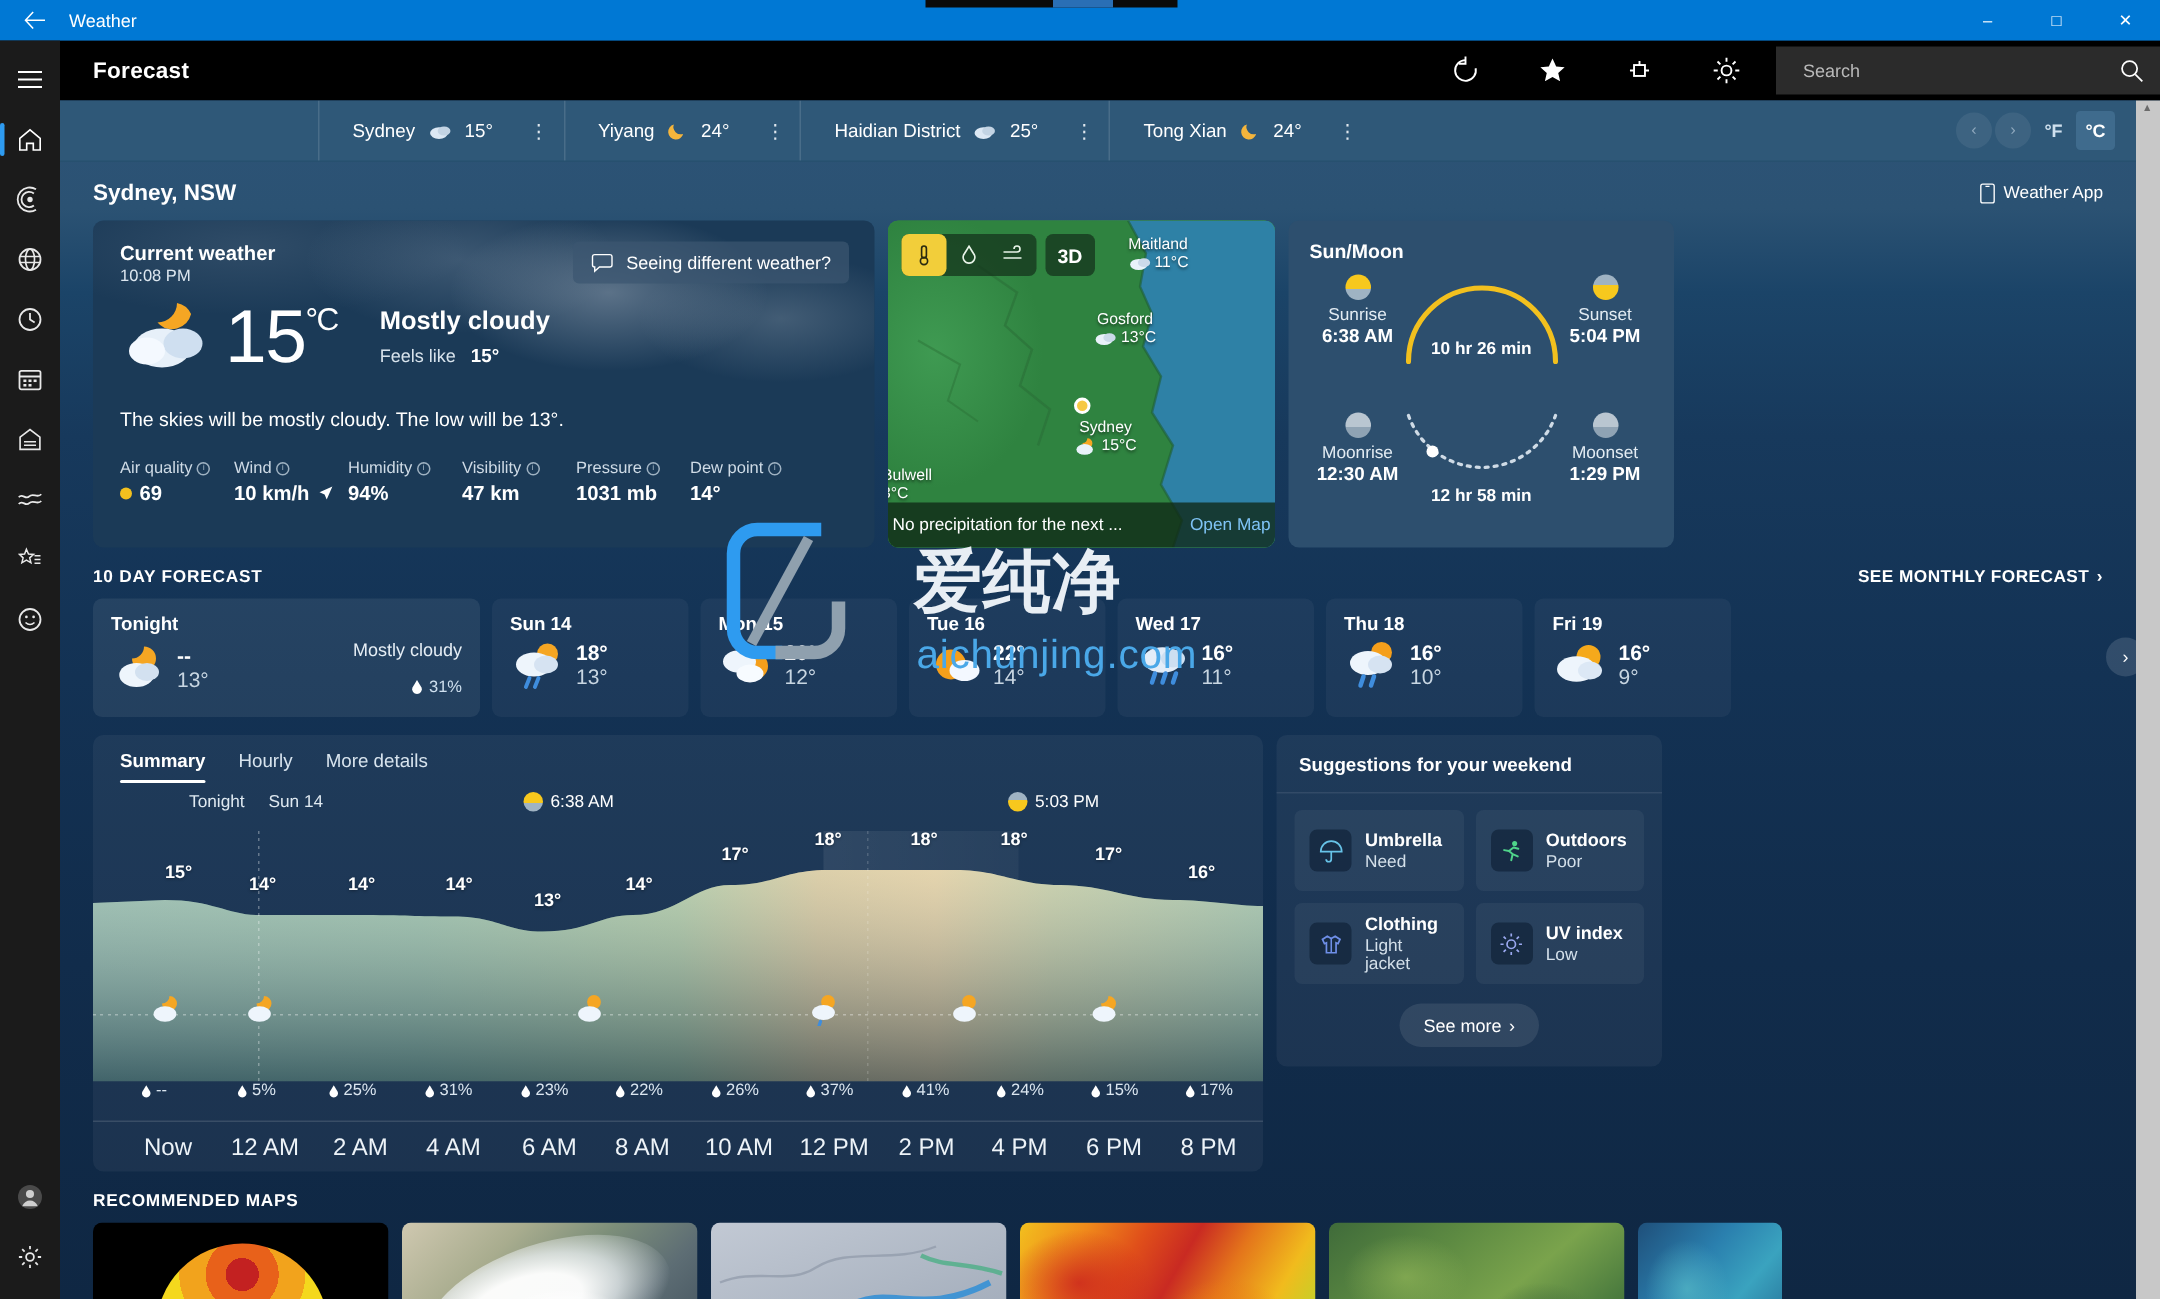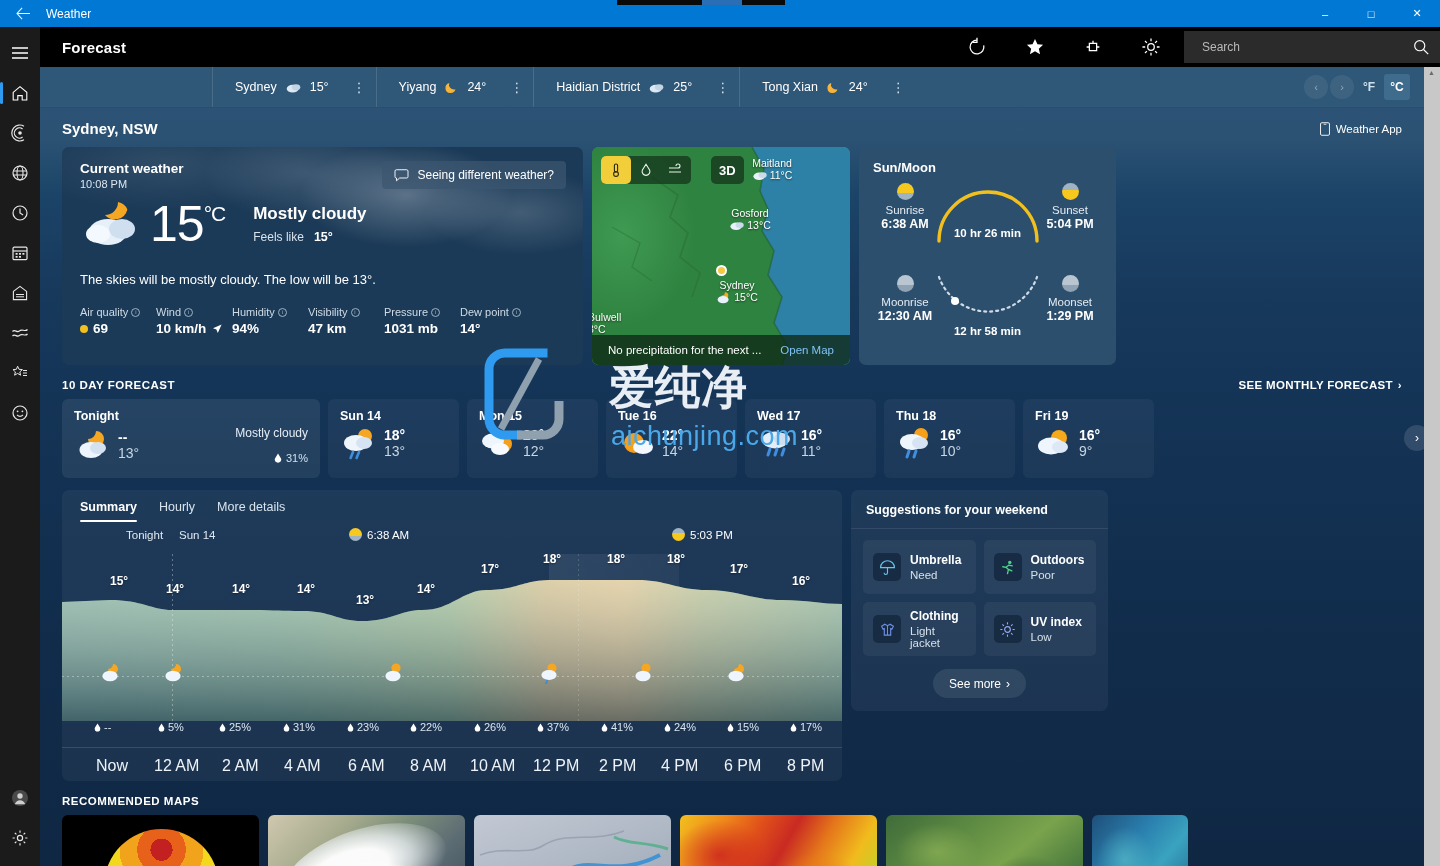--- a/index.html
+++ b/index.html
@@ -148,31 +148,31 @@
 
   
   .mapcard{ width:258px; height:218px; border-radius:7px; overflow:hidden; position:relative;
     background:#2f7d3f; }
   .map-bg{ position:absolute; inset:0;
     background:
       radial-gradient(ellipse 40% 60% at 12% 40%, #3f9a52, #2f8340 70%),
       linear-gradient(100deg,#35893f 0%,#3e9a4a 34%,#4fb55c 55%,#57c466 72%,#3c9a4a 100%);
   }
   .map-coast{ position:absolute; inset:0; }
-  .map-tools{ position:absolute; left:9px; top:9px; display:flex; gap:20px;justify-content:space-between; }
+  .map-tools{ position:absolute; left:9px; top:9px; display:flex; gap:6px;justify-content:space-between; }
   .mt-group{ background:rgba(20,48,26,.72); border-radius:5px; display:flex; align-items:center; height:28px;}
   .mt{ width:30px; height:28px; display:flex; align-items:center; justify-content:center; }
   .mt.sel{ background:#f2ce3a; border-radius:5px; }
   .mt3d{ background:rgba(20,48,26,.72); border-radius:5px; height:28px; display:flex;
     align-items:center; justify-content:center; padding:0 8px; font-size:13px; font-weight:bold;}
   .mlabel{ position:absolute; text-align:center; font-size:10.5px; line-height:1.15;
     text-shadow:0 1px 2px rgba(0,0,0,.55); }
   .mlabel .mt2{ display:flex; align-items:flex-start; justify-content:center; gap:2px; font-size:10.5px;}
   .map-foot{ position:absolute; left:0; right:0; bottom:0; height:30px;
-    background:rgba(16,40,22,.78); display:flex; align-items:center; padding:0 16px; font-size:11.5px;}
+    background:rgba(16,40,22,.78); display:flex; align-items:center; padding:0 3px; font-size:11.5px;}
   .map-foot .open{ margin-left:auto; color:#7fc3f5; }
 
   
   .sunmoon{ width:257px; height:218px; border-radius:7px; background:#2d4f6e; padding:13px 14px;
     position:relative; }
   .sm-h{ font-size:13px; font-weight:bold; }
   .sm-row{ position:relative; height:80px; margin-top:8px; }
   .sm-side{ position:absolute; text-align:center; width:64px; }
   .sm-side.l{ left:0; } .sm-side.r{ right:0; }
   .sm-lab{ font-size:11.5px; color:#e3ecf3; margin-top:4px; }

